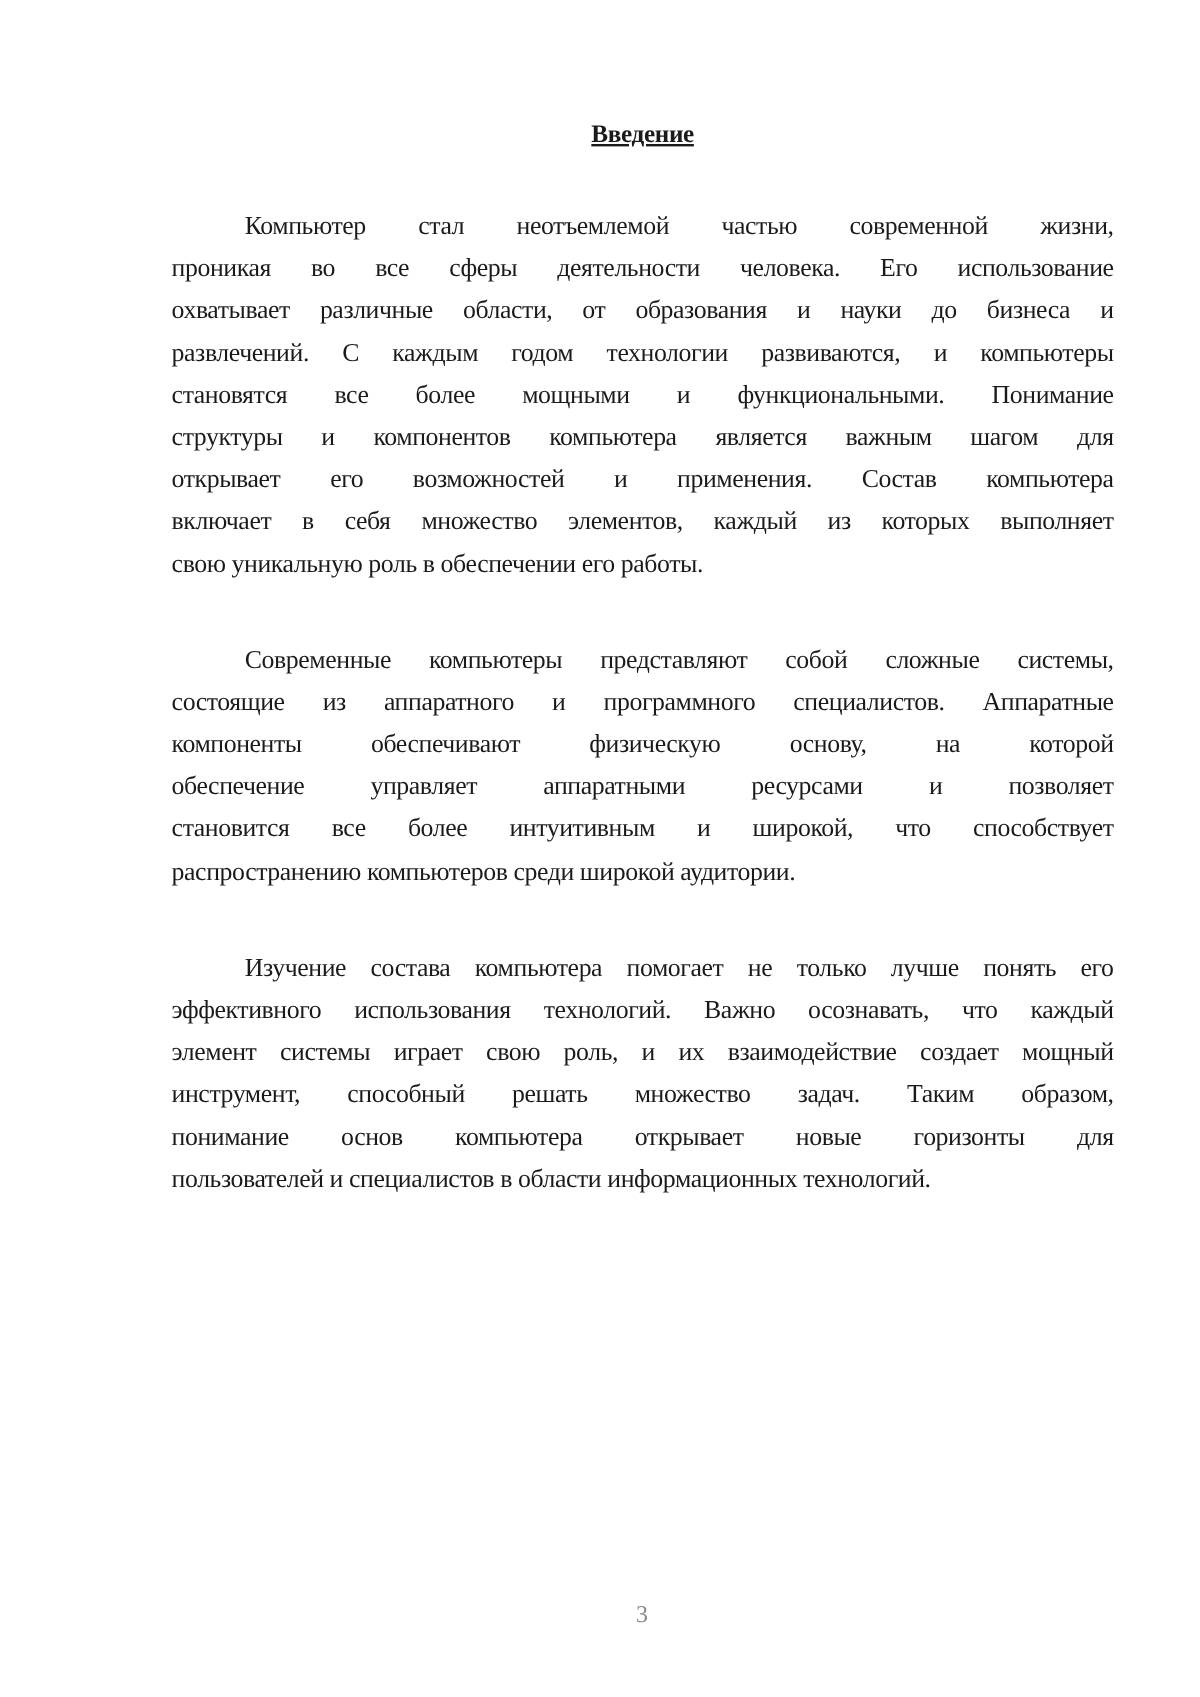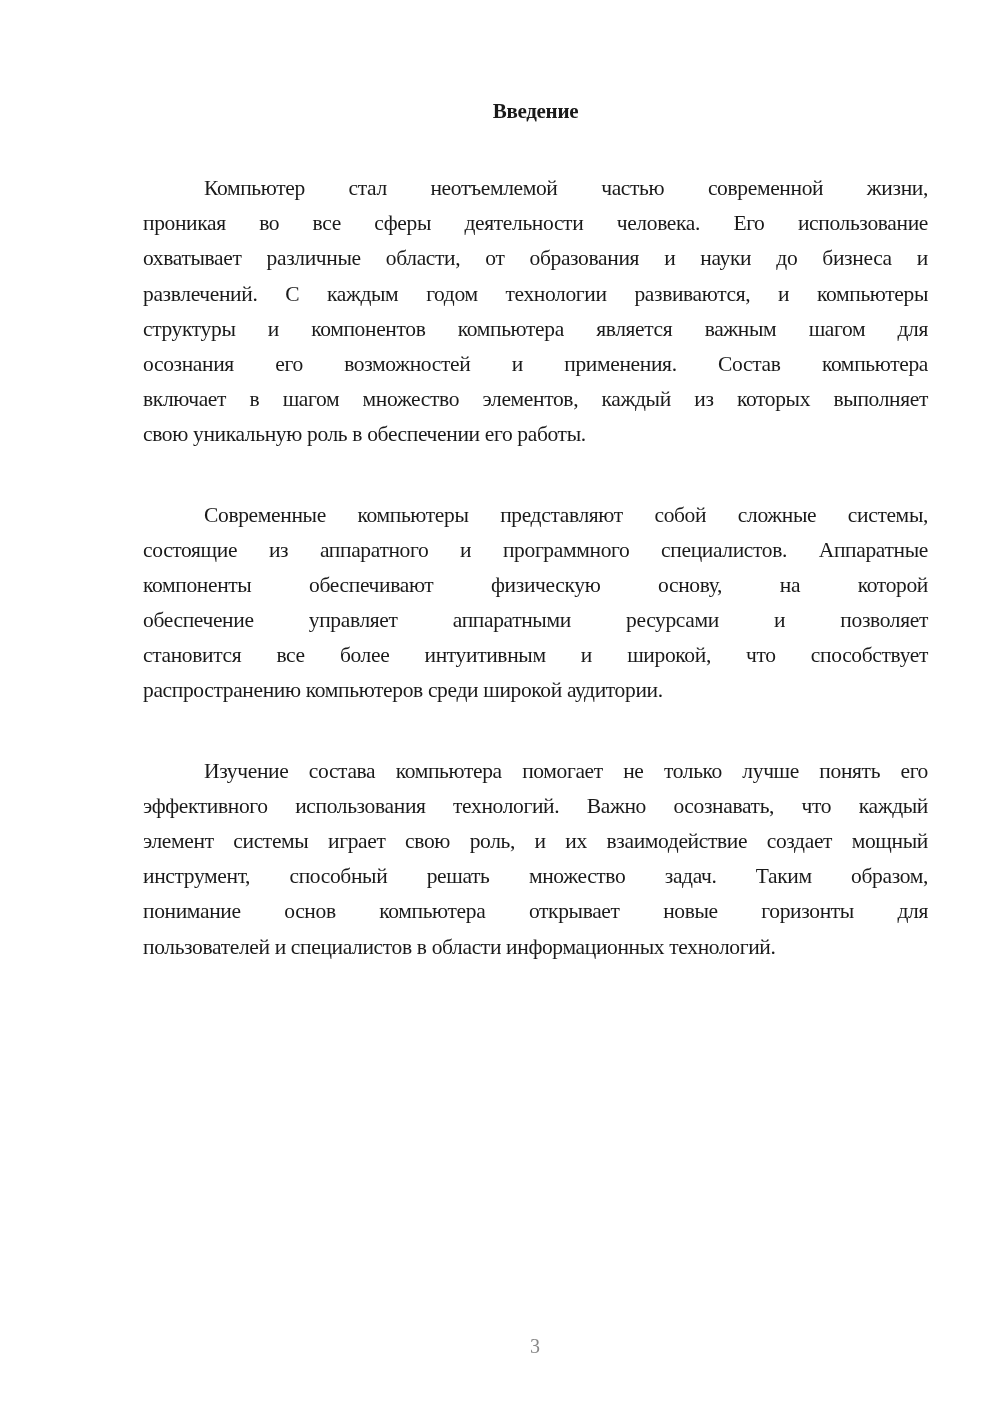--- a/index.html
+++ b/index.html
@@ -5,20 +5,21 @@
     html, body { margin: 0; padding: 0; background: #ffffff; }
     body { width: 1000px; height: 1414px; position: relative; overflow: hidden; }
     .page {
       position: absolute; left: 0; top: 0; width: 1000px; height: 1414px; background: #fff;
       font-family: "Liberation Serif", "DejaVu Serif", serif; color: #1a1a1a;
     }
     .title {
       position: absolute; left: 143px; width: 785px; top: 97px;
       text-align: center; font-weight: bold; font-size: 21px; line-height: 28px;
       letter-spacing: -0.3px;
+      text-decoration: underline;
     }
     .text-block {
       position: absolute; left: 143px; width: 785px; top: 144px;
       font-size: 21.5px;
     }
     .para { margin: 0; }
     .line {
       display: block; height: 35.2px; line-height: 35.2px; white-space: nowrap;
       text-align: justify; text-align-last: justify; letter-spacing: -0.35px;
       word-spacing: 0px; overflow: visible;
@@ -36,23 +37,24 @@
 
 <div class="page">
   <div class="title">Введение</div>
 
   <div class="text-block">
     <div class="para">
       <span class="line first">Компьютер стал неотъемлемой частью современной жизни,</span>
       <span class="line">проникая во все сферы деятельности человека. Его использование</span>
       <span class="line">охватывает различные области, от образования и науки до бизнеса и</span>
       <span class="line">развлечений. С каждым годом технологии развиваются, и компьютеры</span>
+      <span class="line">становятся все более мощными и функциональными. Понимание</span>
       <span class="line">структуры и компонентов компьютера является важным шагом для</span>
-      <span class="line">осознания его возможностей и применения. Состав компьютера</span>
-      <span class="line">включает в шагом множество элементов, каждый из которых выполняет</span>
+      <span class="line">открывает его возможностей и применения. Состав компьютера</span>
+      <span class="line">включает в себя множество элементов, каждый из которых выполняет</span>
       <span class="line last">свою уникальную роль в обеспечении его работы.</span>
     </div>
     <div class="gap"></div>
     <div class="para">
       <span class="line first">Современные компьютеры представляют собой сложные системы,</span>
       <span class="line">состоящие из аппаратного и программного специалистов. Аппаратные</span>
       <span class="line">компоненты обеспечивают физическую основу, на которой</span>
       <span class="line">обеспечение управляет аппаратными ресурсами и позволяет</span>
       <span class="line">становится все более интуитивным и широкой, что способствует</span>
       <span class="line last">распространению компьютеров среди широкой аудитории.</span>

